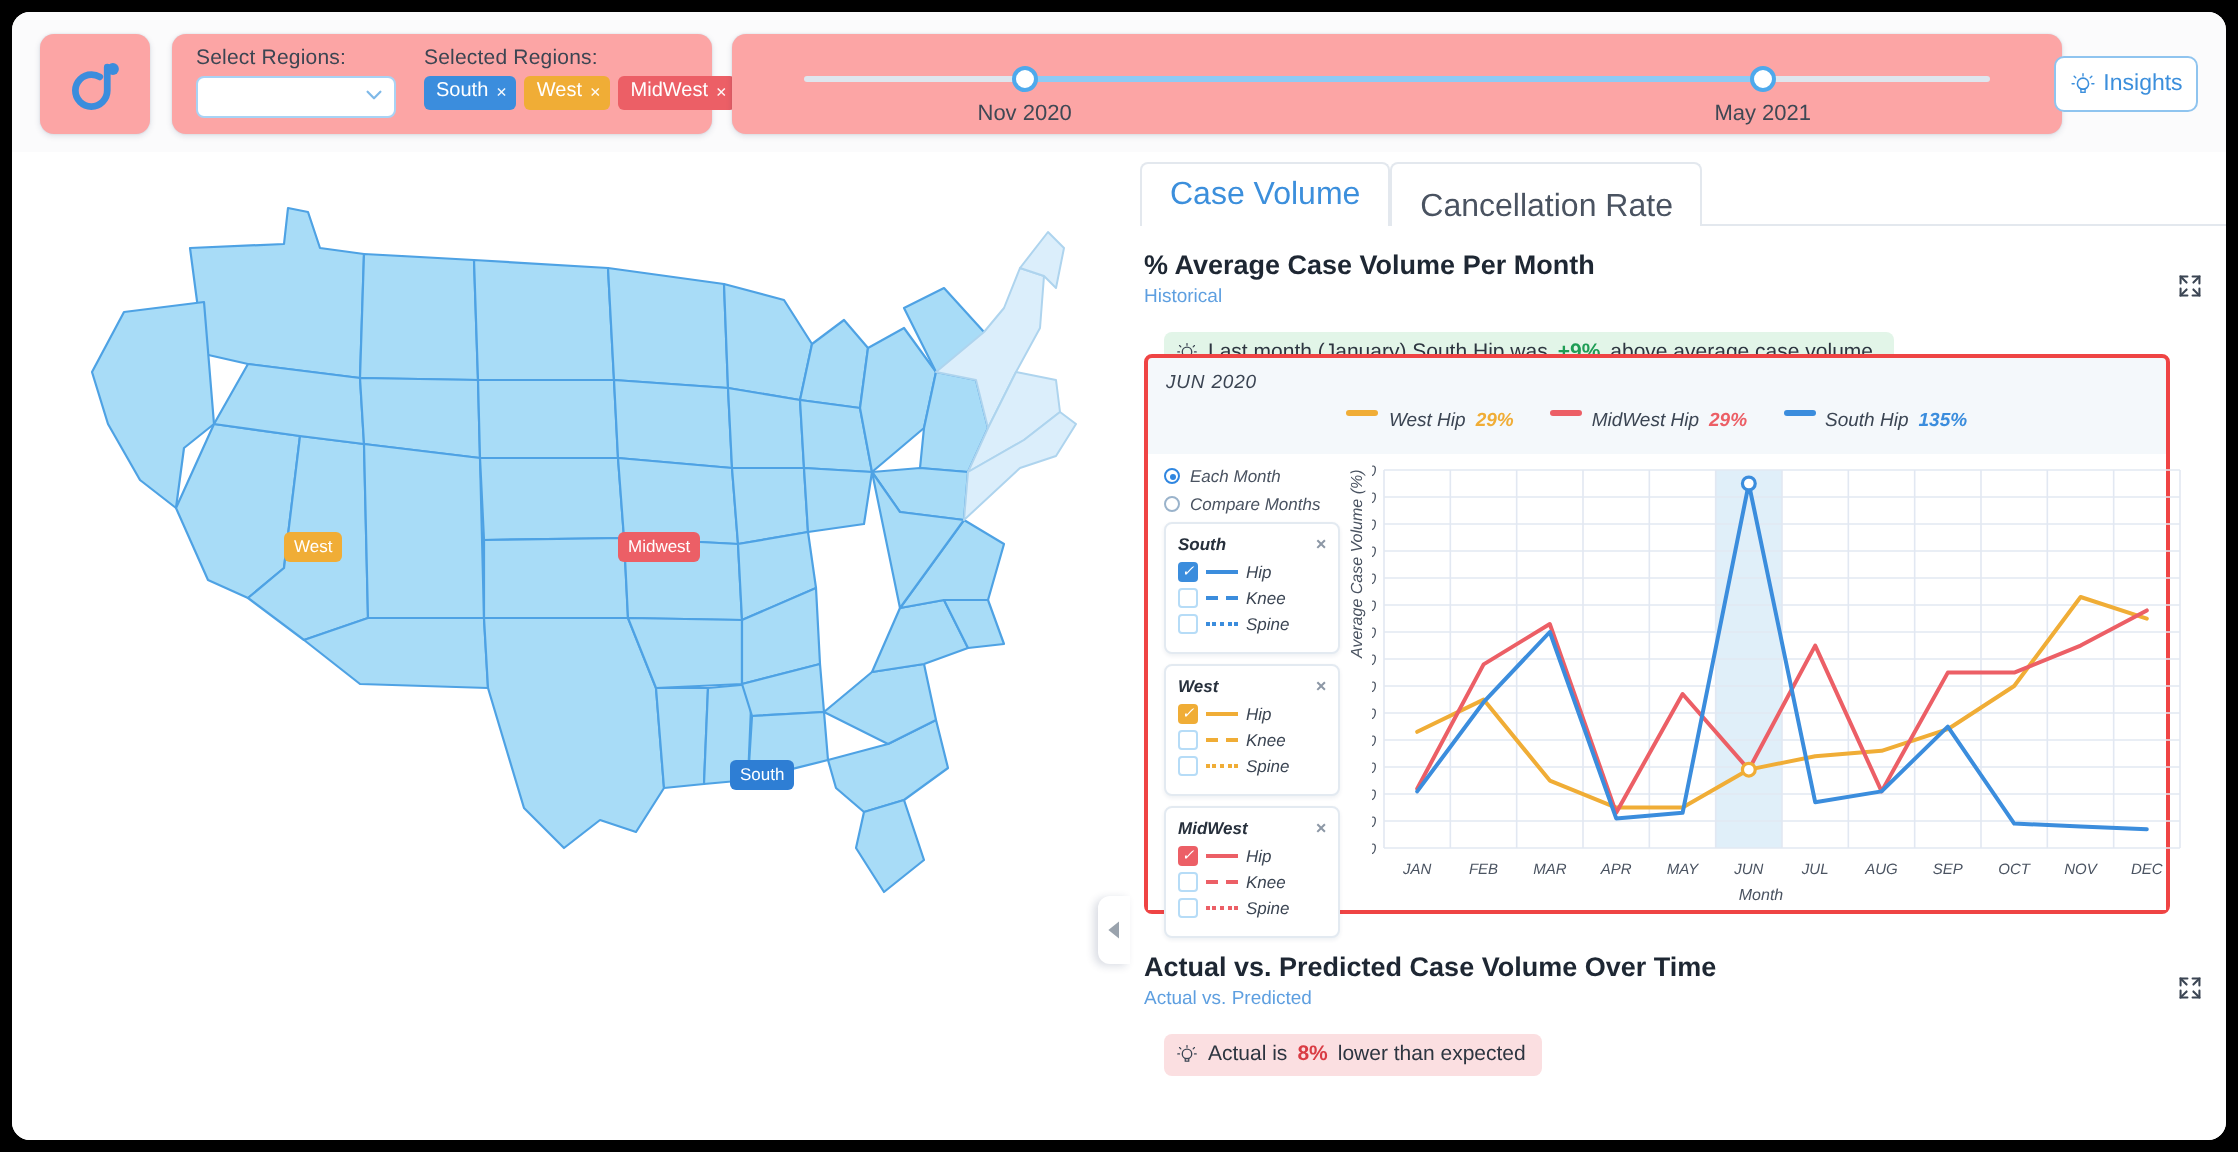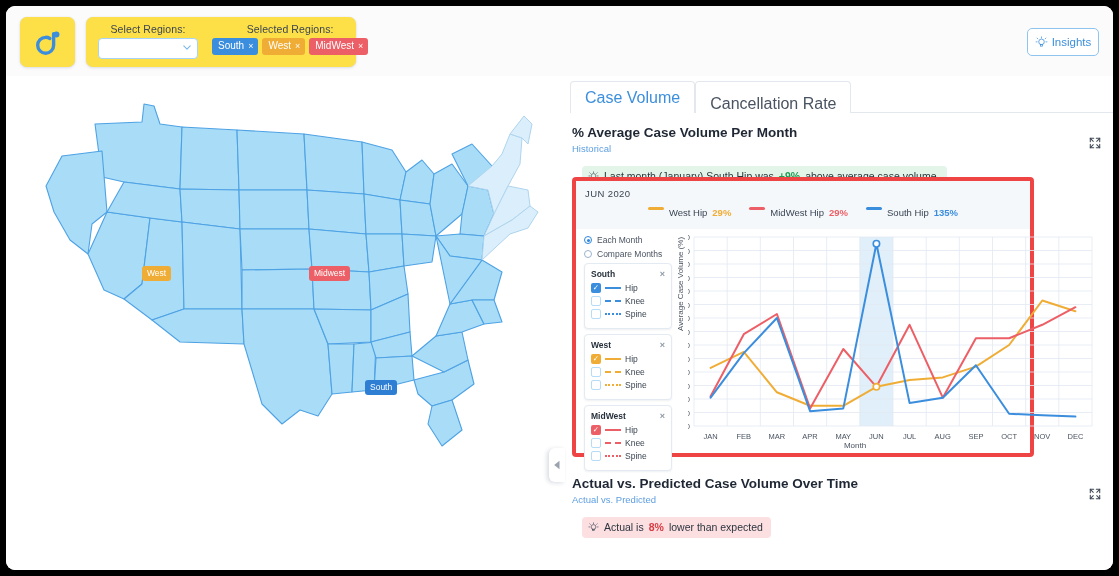--- a/index.html
+++ b/index.html
@@ -16,24 +16,23 @@
     border-radius: 9px;
     overflow: hidden;
   }
 
   
   .topbar {
     position: absolute; left: 0; top: 0; width: 100%; height: 70px;
     background: #fbfbfc;
   }
   .card {
-    background: #fde047;
+    background: #fca5a5;
     border-radius: 7px;
     box-shadow: 0 1px 3px rgba(20,40,80,.13), 0 0 1px rgba(20,40,80,.12);
-    text-align: center;
   }
   .logo-card {
     position: absolute; left: 14px; top: 11px;
     width: 55px; height: 50px;
     display: flex; align-items: center; justify-content: center;
   }
   .logo-glyph { width: 30px; height: 30px; display:block; }
 
   .filter-card {
     position: absolute; left: 80px; top: 11px;
@@ -164,24 +163,25 @@
   .insight-banner.good { background: #e2f5e8; }
   .insight-banner.bad  { background: #fbdfe1; }
   .ib-strong.good { color: #1f9d55; font-weight: bold; }
   .ib-strong.bad  { color: #d93c44; font-weight: bold; }
   .expand-icon {
     position: absolute; right: 12px; width: 12px; height: 12px;
   }
 
   .chart-block {
     position: absolute; left: 10px; top: 101px;
-    width: 462px; height: 280px;
+    width: 513px; height: 280px;
     background: #f4f8fb;
-    border: 4px solid #ef4444;
+    border: 2px solid #ef4444;
     border-radius: 4px;
+    font-style: italic;
   }
   .chart-month-tag {
     position: absolute; left: 9px; top: 7px;
     font-size: 9.5px; color: #3b4553; letter-spacing: .4px;
   }
   .series-legend {
     position: absolute; left: 0; right: 0; top: 26px;
     display: flex; justify-content: center; gap: 18px;
     font-size: 9.5px; color: #3b4553;
   }
@@ -288,20 +288,30 @@
             </div>
             <div class="chip" style="background:#ec5f66">
               <span>MidWest</span>
               <span class="x">×</span>
             </div>
           </div>
         </div>
       </div>
     </div>
 
+    <div class="card slider-card">
+      <div class="slider-wrap">
+        <div class="slider-track"></div>
+        <div class="slider-fill"></div>
+        <div class="knob a"></div>
+        <div class="knob b"></div>
+        <div class="sl-label a">Nov 2020</div>
+        <div class="sl-label b">May 2021</div>
+      </div>
+    </div>
 
     <div class="insights-card">
       <svg width="13" height="13" viewBox="0 0 20 20">
         <circle cx="10" cy="9" r="4.3" fill="none" stroke="#3c8fdc" stroke-width="1.2"></circle>
         <rect x="8.4" y="13.2" width="3.2" height="2.4" fill="none" stroke="#3c8fdc" stroke-width="1.1"></rect>
         <g stroke="#3c8fdc" stroke-width="1.1" stroke-linecap="round">
           <line x1="10" y1="1.4" x2="10" y2="3"></line>
           <line x1="3.2" y1="3.2" x2="4.4" y2="4.4"></line>
           <line x1="16.8" y1="3.2" x2="15.6" y2="4.4"></line>
           <line x1="1.6" y1="9" x2="3.2" y2="9"></line>

